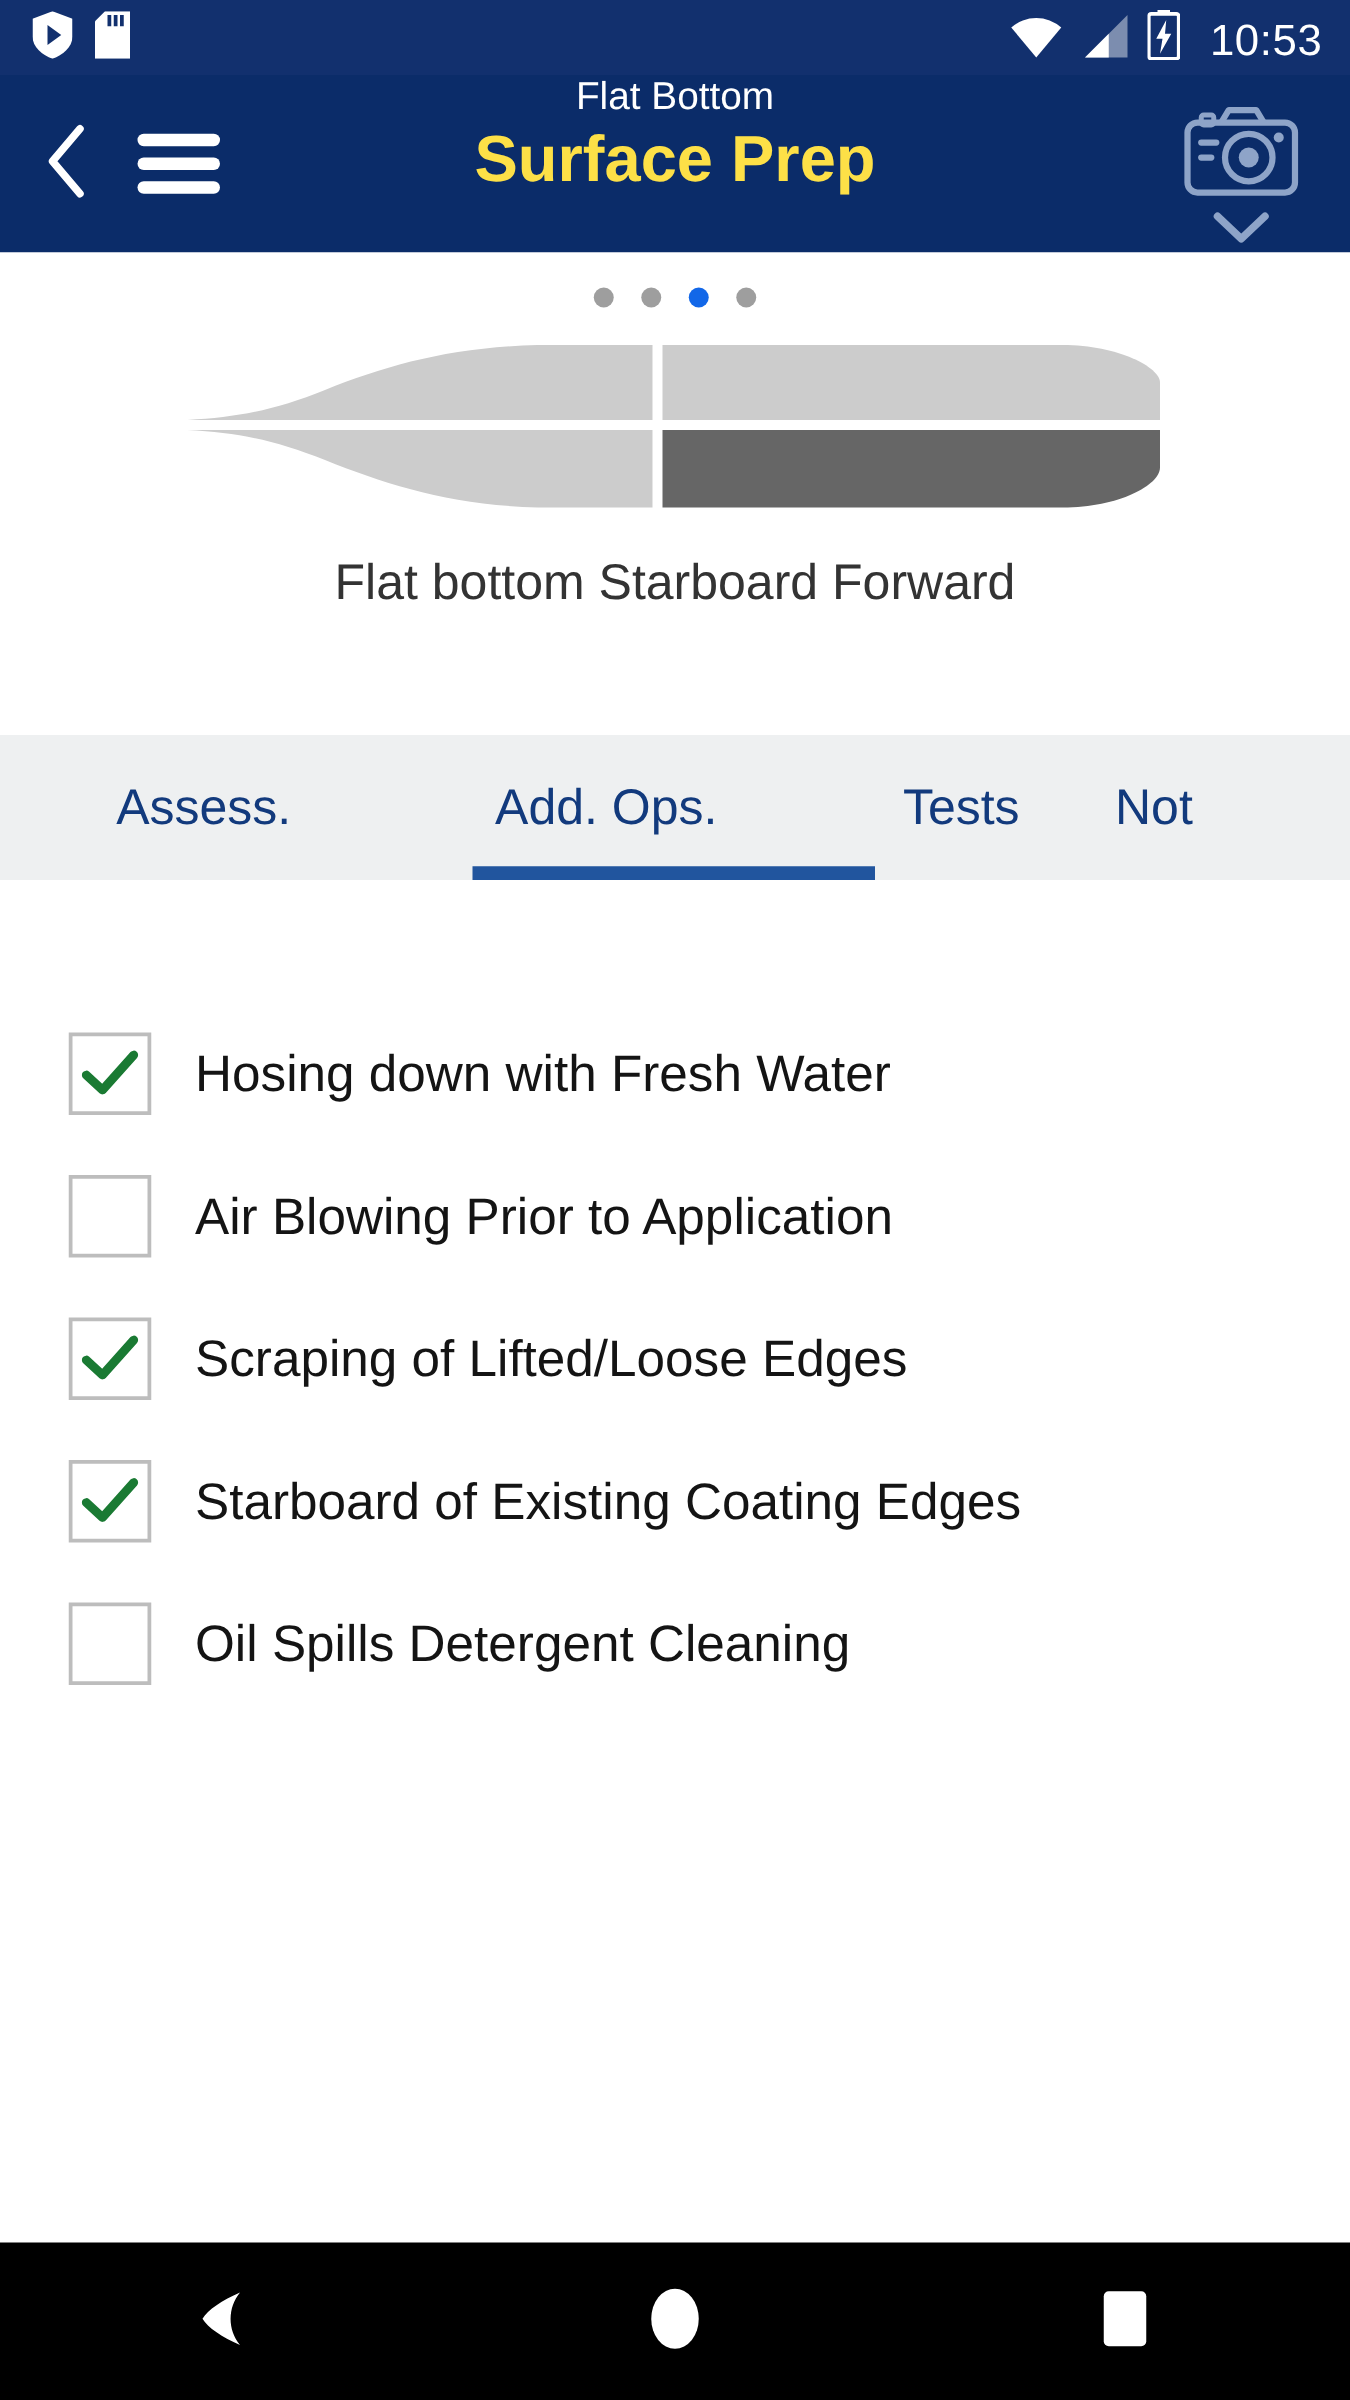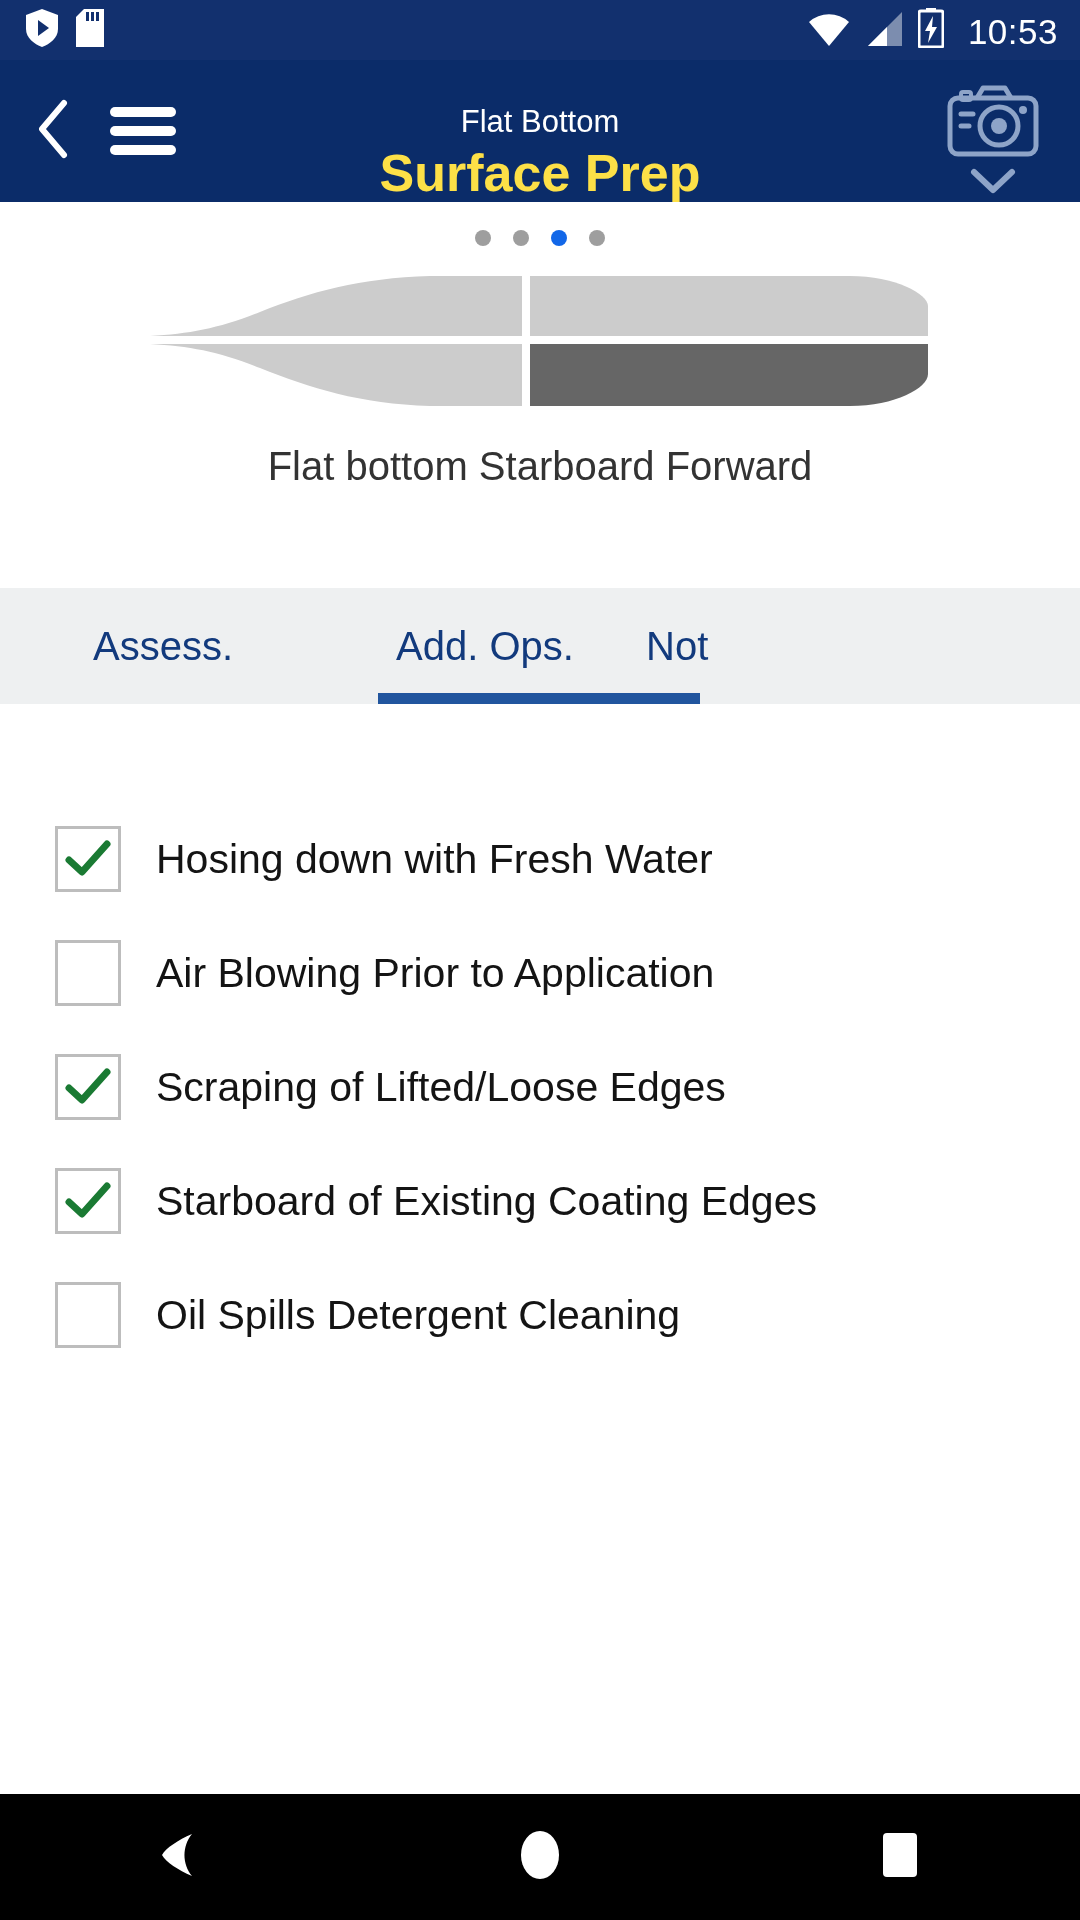--- a/index.html
+++ b/index.html
@@ -37,21 +37,21 @@
   .appbar-menu {
     position:absolute; left:110px; top:50%; transform:translateY(-50%);
     width:66px; height:56px; display:flex; flex-direction:column;
     justify-content:space-between; padding:4px 0;
   }
   .appbar-menu span {
     display:block; width:66px; height:10px; background:#ffffff; border-radius:5px;
   }
   .appbar-titles {
     position:absolute; left:0; top:0; width:1080px; height:142px;
-    display:flex; flex-direction:column; align-items:center; justify-content:flex-end;
+    display:flex; flex-direction:column; align-items:center; justify-content:flex-start;
     pointer-events:none;
   }
   .appbar-subtitle {
     color:#ffffff; font-size:31px; font-weight:400; line-height:1.1;
     margin-bottom:6px;
   }
   .appbar-title {
     color:#fde047; font-size:52px; font-weight:700; line-height:1.1;
   }
   .appbar-camera {
@@ -232,20 +232,21 @@
       </svg>
     </div>
 
     <div class="hull-caption">Flat bottom Starboard Forward</div>
 
     <div class="tabbar">
       <div class="tabs-inner">
         <div class="tab w-partial-left">d</div>
         <div class="tab w-assess">Assess.</div>
         <div class="tab w-addops">Add. Ops.</div>
+        <div class="tab w-tests">Tests</div>
         <div class="tab w-partial-right">Not</div>
       </div>
       <div class="tab-underline"></div>
     </div>
 
     <div class="checklist">
 
       <div class="check-row">
         <span class="checkbox">
           <svg width="46" height="38" viewBox="0 0 46 38">

